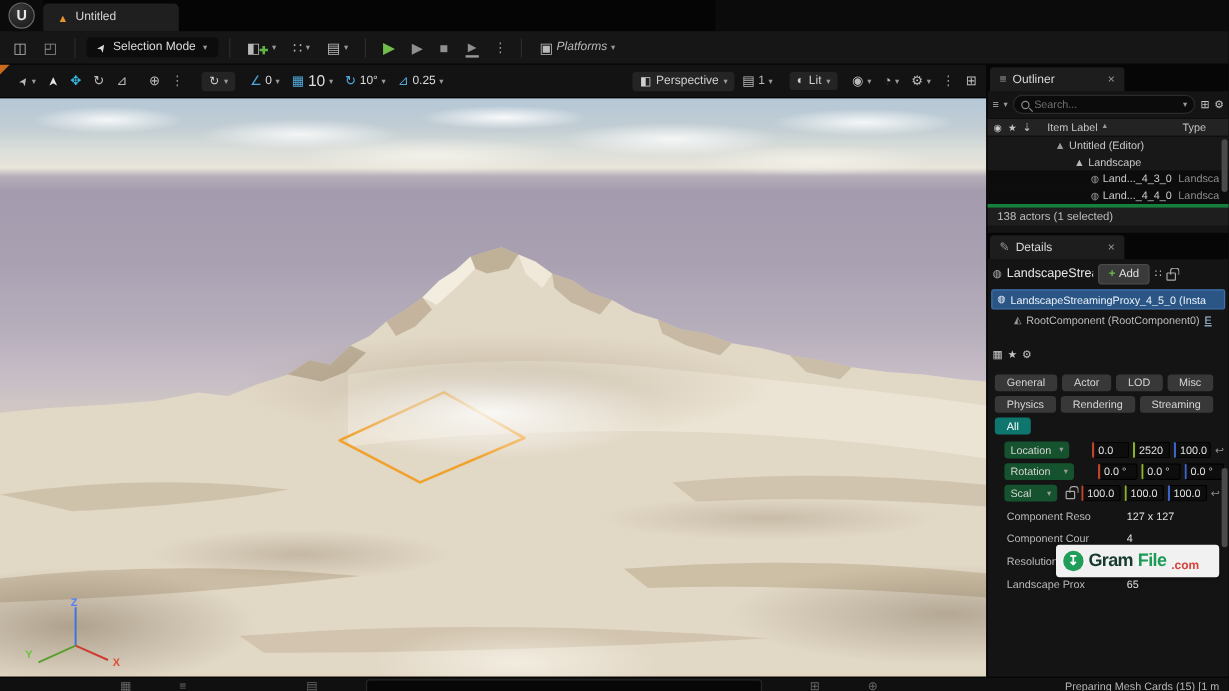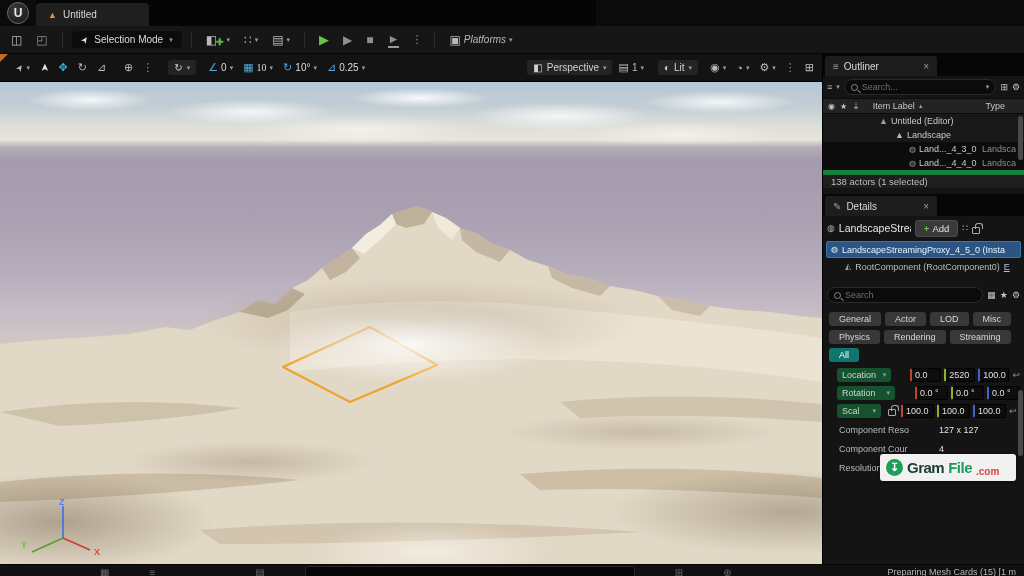--- a/index.html
+++ b/index.html
@@ -72,21 +72,21 @@
   .searchbox { flex:1; background:#0b0b0b; border:1px solid #2a2a2a; border-radius:9px; height:16px; display:flex; align-items:center; gap:4px; padding:0 6px; }
   .searchbox input { background:transparent; border:none; outline:none; color:#cfcfcf; font-size:9px; width:100%; font-family:"Liberation Sans",sans-serif; }
   .searchbox input::placeholder { color:#6f6f6f; }
   .mag { width:7px; height:7px; border:1.4px solid #8a8a8a; border-radius:50%; position:relative; flex:none; }
   .mag::after { content:''; position:absolute; width:4px; height:1.4px; background:#8a8a8a; transform:rotate(45deg); left:5px; top:6px; }
   .o-colhdr { height:16px; background:#232323; display:flex; align-items:center; gap:5px; padding:0 5px; color:#c5c5c5; border-top:1px solid #0a0a0a; border-bottom:1px solid #0a0a0a; }
   .o-rows { background:#181818; }
   .o-row { height:14px; display:flex; align-items:center; gap:3px; color:#c9c9c9; }
   .o-row .typ { margin-left:auto; color:#8e8e8e; padding-right:8px; }
   .o-row.dark { background:#0c0c0c; }
-  .o-status { height:18px; background:#1e1e1e; display:flex; align-items:center; padding:0 8px; color:#bdbdbd; font-size:9.5px; border-top:5px solid #15803d; }
+  .o-status { height:18px; background:#1e1e1e; display:flex; align-items:center; padding:0 8px; color:#bdbdbd; font-size:9.5px; border-top:3px solid #15803d; }
   .scrollbar { position:absolute; right:1px; width:5px; border-radius:3px; background:#4a4a4a; }
 
   .addbtn { background:#3a3a3a; border:1px solid #4a4a4a; border-radius:3px; padding:2px 8px; display:inline-flex; align-items:center; gap:3px; color:#e2e2e2; font-size:9.5px; }
   .addbtn .pl { color:#6abf4b; font-weight:bold; }
   .lock { width:8px; height:7px; border:1px solid #a8a8a8; border-radius:1px; position:relative; margin-top:4px; }
   .lock::before { content:''; position:absolute; width:6px; height:5px; border:1px solid #a8a8a8; border-bottom:none; border-radius:3px 3px 0 0; top:-5px; left:2px; }
   .comp-sel { background:#2a5585; border:1px solid #3e73ad; border-radius:2px; height:17px; display:flex; align-items:center; gap:4px; padding:0 4px; color:#eaf2fa; margin:1px 3px; }
   .comp-root { height:15px; display:flex; align-items:center; gap:4px; padding:0 4px 0 22px; color:#bdbdbd; }
 
   .chips { display:flex; flex-wrap:wrap; gap:4px; padding:4px 6px; }
@@ -209,21 +209,21 @@
       <span>↻</span>
       <span class="chev">▾</span>
     </span>
     <span class="ibtn" style="margin-left:6px;">
       <span class="blueic">∠</span>
       <span style="font-size:10px;color:#dcdcdc;">0</span>
       <span class="chev">▾</span>
     </span>
     <span class="ibtn">
       <span class="blueic">▦</span>
-      <span style="font-size:10px;color:#dcdcdc;font-family:Liberation Serif, serif;">10</span>
+      <span style="font-size:13px;color:#dcdcdc;">10</span>
       <span class="chev">▾</span>
     </span>
     <span class="ibtn">
       <span class="blueic">↻</span>
       <span style="font-size:10px;color:#dcdcdc;">10°</span>
       <span class="chev">▾</span>
     </span>
     <span class="ibtn">
       <span class="blueic">⊿</span>
       <span style="font-size:10px;color:#dcdcdc;">0.25</span>
@@ -380,24 +380,20 @@
       <span style="font-size:8px;">◍</span>
       <span style="overflow:hidden;white-space:nowrap;">LandscapeStreamingProxy_4_5_0 (Insta</span>
     </div>
     <div class="comp-root">
       <span style="color:#9a9a9a;font-size:8px;">◭</span>
       <span style="overflow:hidden;white-space:nowrap;">RootComponent (RootComponent0)</span>
       <span style="text-decoration:underline;color:#a9c6e8;">E</span>
     </div>
 
     <div class="rowflex" style="height:26px;margin-top:8px;">
-      <div class="searchbox">
-        <span class="mag"></span>
-        <input placeholder="Search" style="">
-      </div>
       <span style="color:#c5c5c5;">▦</span>
       <span style="color:#c5c5c5;">★</span>
       <span style="color:#c5c5c5;">⚙</span>
     </div>
 
     <div class="chips">
       <span class="chip">General</span>
       <span class="chip">Actor</span>
       <span class="chip">LOD</span>
       <span class="chip">Misc</span>
@@ -446,20 +442,24 @@
         <span class="ival">127 x 127</span>
       </div>
       <div class="inforow">
         <span class="ilabel">Component Cour</span>
         <span class="ival">4</span>
       </div>
       <div class="inforow">
         <span class="ilabel">Resolution (Verti</span>
         <span class="ival">1 x 1</span>
       </div>
+      <div class="inforow">
+        <span class="ilabel">Landscape Prox</span>
+        <span class="ival">65</span>
+      </div>
     </div>
     <div class="scrollbar" style="top:336px;height:66px;"></div>
   </div>
 
   <div class="watermark">
     <span class="wm-ic">↧</span>
     <span class="wm-t1">Gram</span>
       <span class="wm-t2">File</span>
     <span class="wm-t3">.com</span>
   </div>

